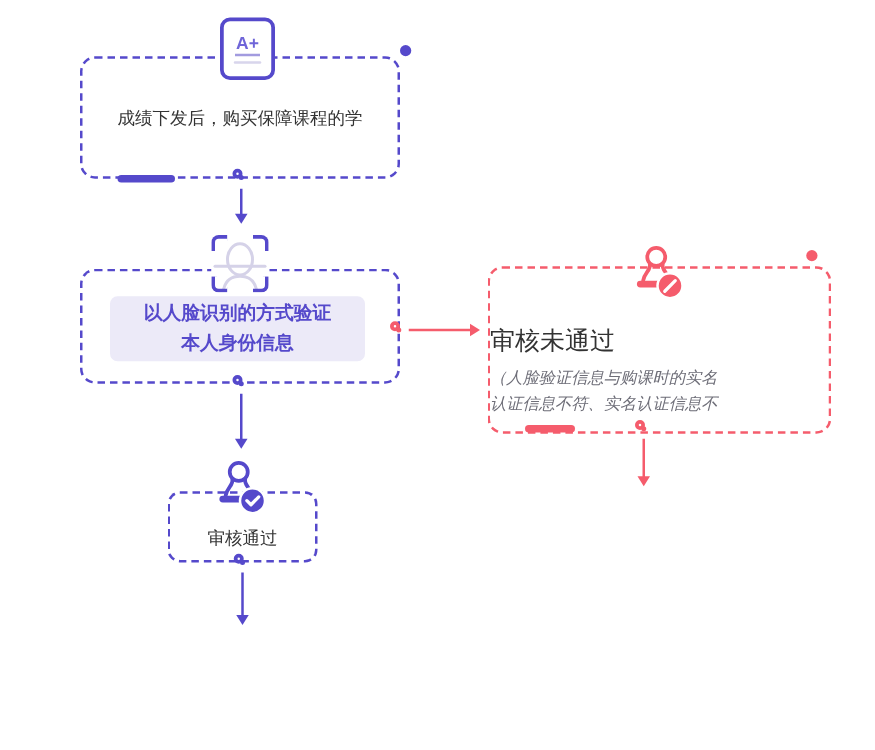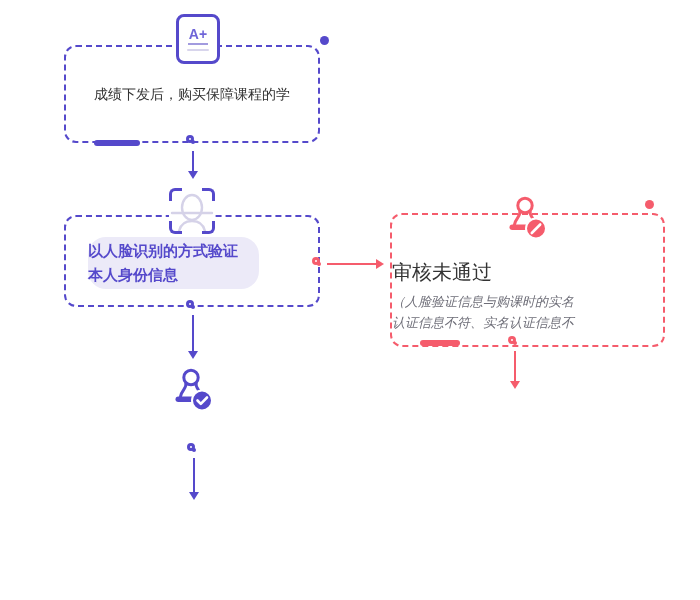--- a/index.html
+++ b/index.html
@@ -19,22 +19,22 @@
   .box{position:absolute;border-radius:12px;}
   .dashed-purple{border:2px dashed var(--purple);}
   .dashed-red{border:2px dashed var(--red);}
   .solid-purple{border:2px solid var(--purple);}
   .solid-red{border:2px solid var(--red);}
 
   #box-apply{left:64px;top:45px;width:256px;height:98px;}
   #box-apply .box-text{padding-top:34px;text-align:center;font-size:14px;line-height:26px;color:var(--text-dark);}
 
   #box-verify{left:64px;top:215px;width:256px;height:92px;}
-  #verify-inner{position:absolute;left:88px;top:237px;width:171px;height:52px;background:var(--lavender);
-    border-radius:18px;display:flex;flex-direction:column;align-items:flex-start;justify-content:center;
+  #verify-inner{position:absolute;left:88px;top:237px;width:204px;height:52px;background:var(--lavender);
+    border-radius:6px;display:flex;flex-direction:column;align-items:center;justify-content:center;
     color:var(--purple);font-weight:700;font-size:15px;line-height:24px;}
 
   #box-approve{left:134px;top:393px;width:120px;height:57px;border-radius:10px;}
   #box-approve .box-text{padding-top:27px;text-align:center;font-size:14px;color:var(--text-dark);font-weight:500;}
 
   #box-reject{left:390px;top:213px;width:275px;height:134px;}
   #box-reject .rej-title{padding-top:44px;font-size:20px;font-weight:400;color:var(--text-dark);margin-bottom:5px;}
   #box-reject .rej-desc{text-align:left;font-size:13px;line-height:21px;color:var(--text-gray);font-style:italic;}
 
   #box-grant{left:50px;top:518px;width:295px;height:56px;border-radius:14px;}
@@ -156,20 +156,23 @@
     <line x1="25.8" y1="37" x2="34.2" y2="28.5" stroke="#ffffff" stroke-width="2.6" stroke-linecap="round"></line>
   </svg>
   <span class="dot red" style="left:645px;top:200px;"></span>
   <span class="accent-dash red" style="left:420px;top:340px;width:40px;"></span>
   <span class="donut red" style="left:508px;top:336px;"></span>
 
   <div class="line-v bg-red" style="left:514px;top:351px;height:31px;"></div>
   <div class="arr-down red" style="left:510px;top:381px;"></div>
 
 
+  <div class="box dashed-purple" id="box-approve">
+    <div class="box-text">审核通过</div>
+  </div>
   <svg class="stamp" id="icon-stamp-approve" viewBox="0 0 42 44">
     <circle cx="19" cy="9.5" r="7.2" fill="#ffffff" stroke="#5549CB" stroke-width="3"></circle>
     <path d="M13.8 15.5 C15 20 9.5 22 8.5 28.5" fill="none" stroke="#5549CB" stroke-width="3" stroke-linecap="round"></path>
     <path d="M24.2 15.5 C23 20 28.5 22 29.5 28.5" fill="none" stroke="#5549CB" stroke-width="3" stroke-linecap="round"></path>
     <rect x="3.5" y="28.5" width="25" height="5.5" rx="2.75" fill="#5549CB"></rect>
     <circle cx="30" cy="32.5" r="10" fill="#5549CB" stroke="#ffffff" stroke-width="2"></circle>
     <path d="M25.5 32.5 L28.8 35.8 L35 29.5" fill="none" stroke="#ffffff" stroke-width="2.6" stroke-linecap="round" stroke-linejoin="round"></path>
   </svg>
   <span class="donut purple" style="left:187px;top:443px;"></span>
 

